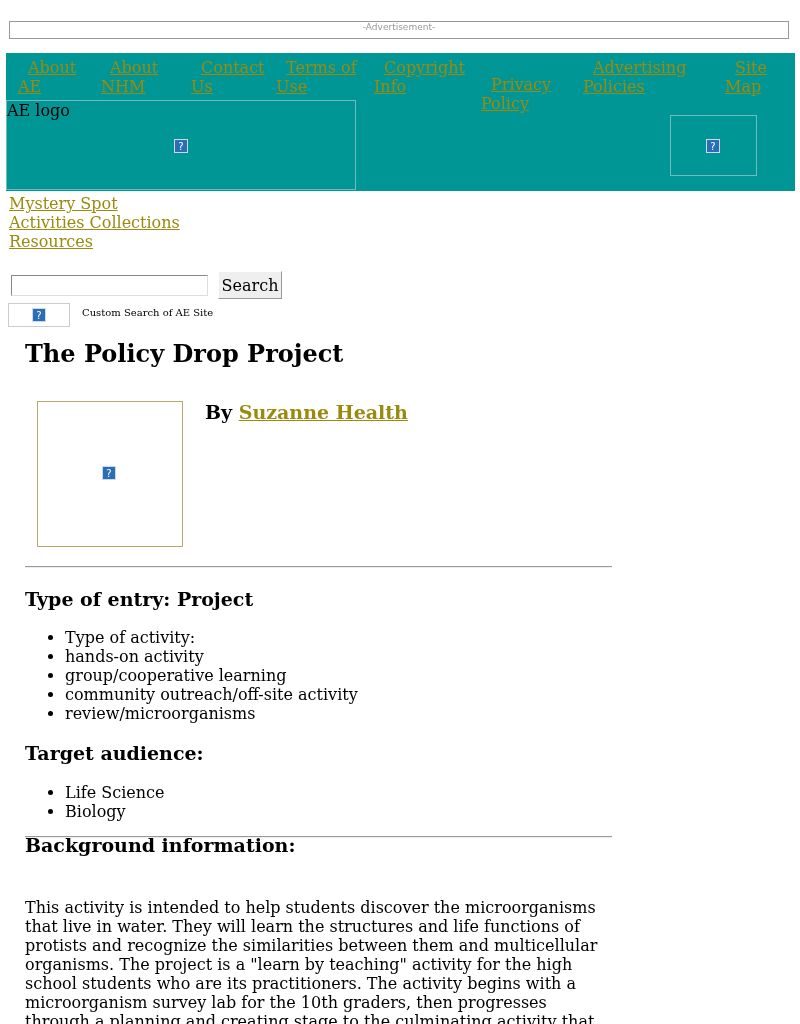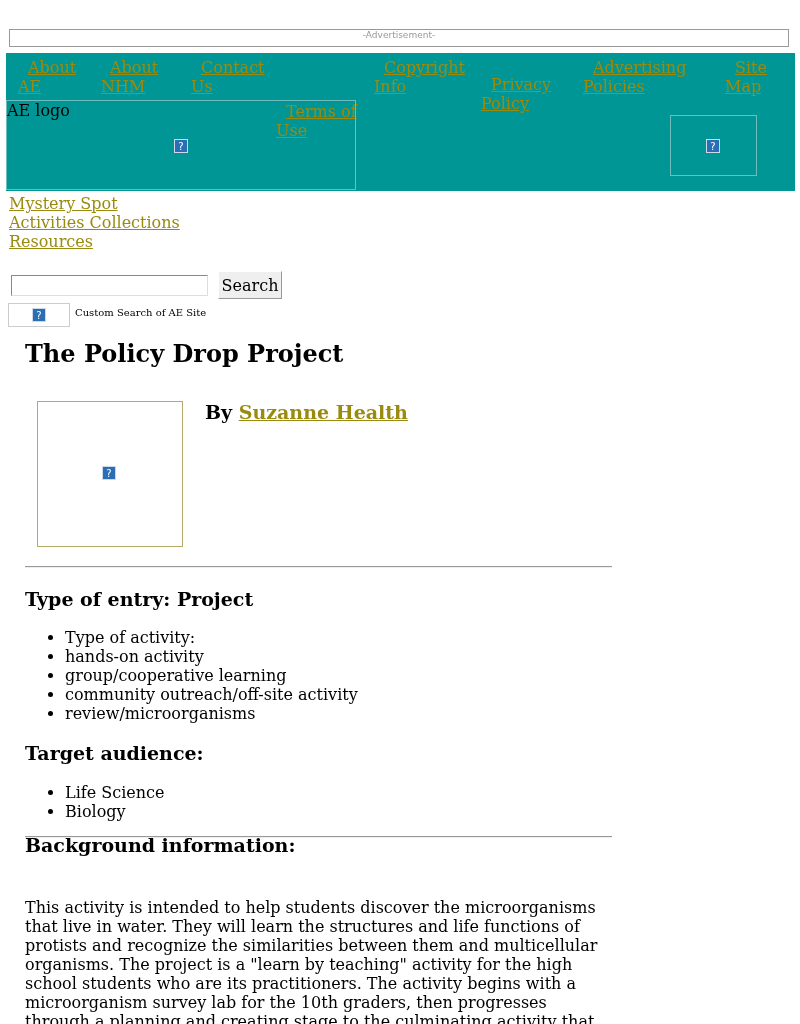--- a/index.html
+++ b/index.html
@@ -1,20 +1,20 @@
 <!DOCTYPE html>
 <html><head>
 <meta charset="utf-8">
 <style>
   html, body { margin: 0; padding: 0; background: #ffffff; }
   body { width: 800px; height: 1024px; overflow: hidden; position: relative;
          font-family: "DejaVu Serif", serif; color: #000; font-size: 16px; }
   a { color: #9a8a0e; text-decoration: underline; }
 
-  .ad-box { position: absolute; left: 9px; top: 29px; width: 780px; height: 18px;
+  .ad-box { position: absolute; left: 9px; top: 21px; width: 780px; height: 18px;
             border: 1px solid #999; box-sizing: border-box; }
   .ad-label { position: absolute; left: 0; right: 0; top: 0; text-align: center;
               font-family: "DejaVu Sans", sans-serif; font-size: 9px; color: #999; line-height: 11px; }
 
   .header { position: absolute; left: 6px; top: 53px; width: 789px; height: 138px; background: #009696; }
   .nav { position: absolute; left: 0; top: 0; width: 789px; height: 48px; }
   .nav a { position: absolute; font-size: 16px; line-height: 19px; color: #9a8a0e; text-indent: 0; }
   .nav a .l1 { display: block; }
   .nav a .l2 { display: block; }
 
@@ -30,21 +30,21 @@
   .sidenav { position: absolute; left: 9px; top: 194px; }
   .sidenav a { display: block; font-size: 16px; line-height: 19px; }
 
   .search-input { position: absolute; left: 11px; top: 275px; width: 197px; height: 21px;
                   border: 1px solid #888; border-right-color: #ddd; border-bottom-color: #ddd;
                   box-sizing: border-box; background: #fff; }
   .search-btn { position: absolute; left: 218px; top: 271px; width: 64px; height: 28px; background: #efefef;
                 border: 1px solid #999; border-top-color: #fff; border-left-color: #fff;
                 font-family: "DejaVu Serif", serif; font-size: 16px; padding: 0; box-sizing: border-box; }
   .cse-box { position: absolute; left: 8px; top: 303px; width: 62px; height: 24px; border: 1px solid #ccc; box-sizing: border-box; }
-  .cse-label { position: absolute; left: 75px; top: 307px; font-size: 10px; line-height: 12px; }
+  .cse-label { position: absolute; left: 82px; top: 307px; font-size: 10px; line-height: 12px; }
 
   h1.title { position: absolute; left: 25px; top: 340px; margin: 0; font-size: 24px; line-height: 28px; font-weight: bold; }
   .author-img { position: absolute; left: 37px; top: 401px; width: 146px; height: 146px;
                 border: 1px solid #b8a96a; box-sizing: border-box; }
   .byline { position: absolute; left: 205px; top: 400px; font-size: 19px; line-height: 24px; font-weight: bold; }
 
   .hr { position: absolute; left: 25px; width: 587px; height: 0; border-top: 1px solid #999; border-bottom: 1px solid #eee; }
 
   h2.sec { position: absolute; left: 25px; margin: 0; font-size: 19px; line-height: 22px; font-weight: bold; }
 
@@ -67,21 +67,21 @@
         <span class="l2">AE</span>
       </a>
     <a href="#" style="left:95px;top:5px;">
         <span class="l1" style="padding-left:9px">About</span>
         <span class="l2">NHM</span>
       </a>
     <a href="#" style="left:185px;top:5px;">
         <span class="l1" style="padding-left:10px">Contact</span>
         <span class="l2">Us</span>
       </a>
-    <a href="#" style="left:270px;top:5px;margin-top:44px;">
+    <a href="#" style="left:270px;top:5px;">
         <span class="l1" style="padding-left:10px">Terms of</span>
         <span class="l2">Use</span>
       </a>
     <a href="#" style="left:368px;top:5px;">
         <span class="l1" style="padding-left:10px">Copyright</span>
         <span class="l2">Info</span>
       </a>
     <a href="#" style="left:475px;top:22px;">
         <span class="l1" style="padding-left:10px">Privacy</span>
         <span class="l2">Policy</span>

